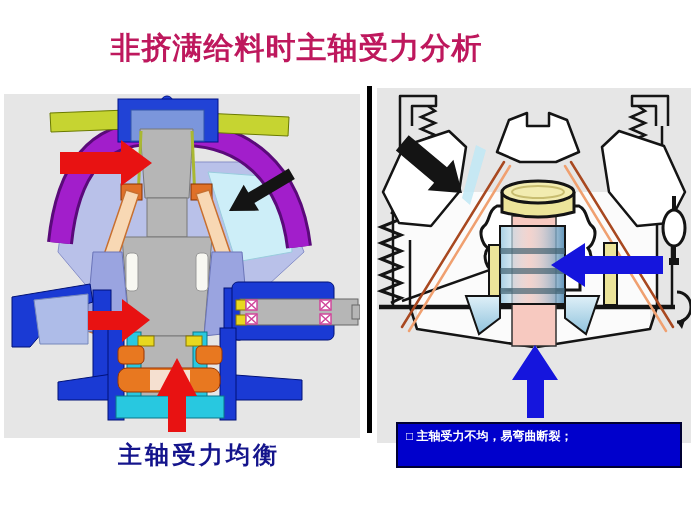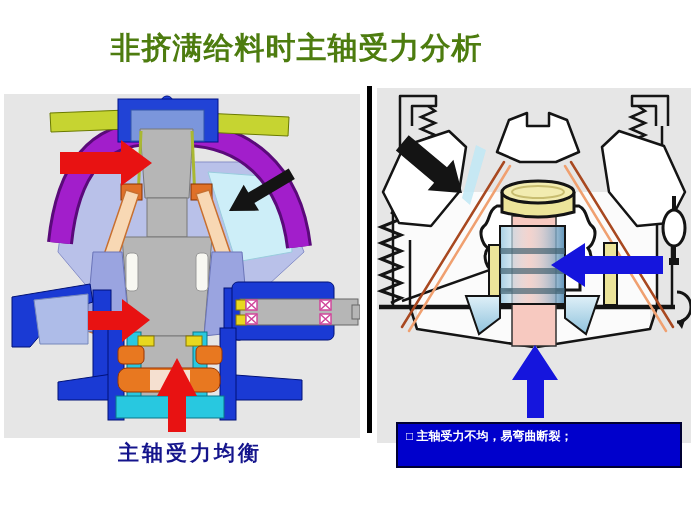--- a/index.html
+++ b/index.html
@@ -1,24 +1,24 @@
 <!DOCTYPE html>
 <html><head>
 <meta charset="utf-8">
 <style>
   html,body{margin:0;padding:0;background:#ffffff;}
   #slide{position:relative;width:695px;height:508px;background:#ffffff;overflow:hidden;
          font-family:"Liberation Sans", sans-serif;}
   #title{position:absolute;left:0;top:28px;width:577px;padding-left:16px;box-sizing:border-box;
-         text-align:center;font-size:30px;font-weight:bold;letter-spacing:1px;color:#4d7c0f;}
+         text-align:center;font-size:30px;font-weight:bold;letter-spacing:1px;color:#be185d;}
   .panel{position:absolute;background:#e6e6e6;}
   #left-panel{left:4px;top:94px;width:356px;height:344px;}
   #right-panel{left:377px;top:88px;width:314px;height:355px;}
   #divider{position:absolute;left:367px;top:86px;width:5px;height:347px;background:#000000;}
-  #caption{position:absolute;left:118px;top:439px;font-size:21px;font-weight:bold;
+  #caption{position:absolute;left:118px;top:439px;font-size:24px;font-weight:bold;
            letter-spacing:3px;color:#14148c;white-space:nowrap;}
   #note-box{position:absolute;left:396px;top:422px;width:286px;height:46px;box-sizing:border-box;
             background:#0000cc;border:2px solid #000033;color:#ffffff;font-weight:bold;
             font-size:12px;line-height:19px;padding:3px 0 0 8px;white-space:nowrap;}
   svg{display:block;}
 </style>
 </head>
 <body>
 
 <div id="slide">

